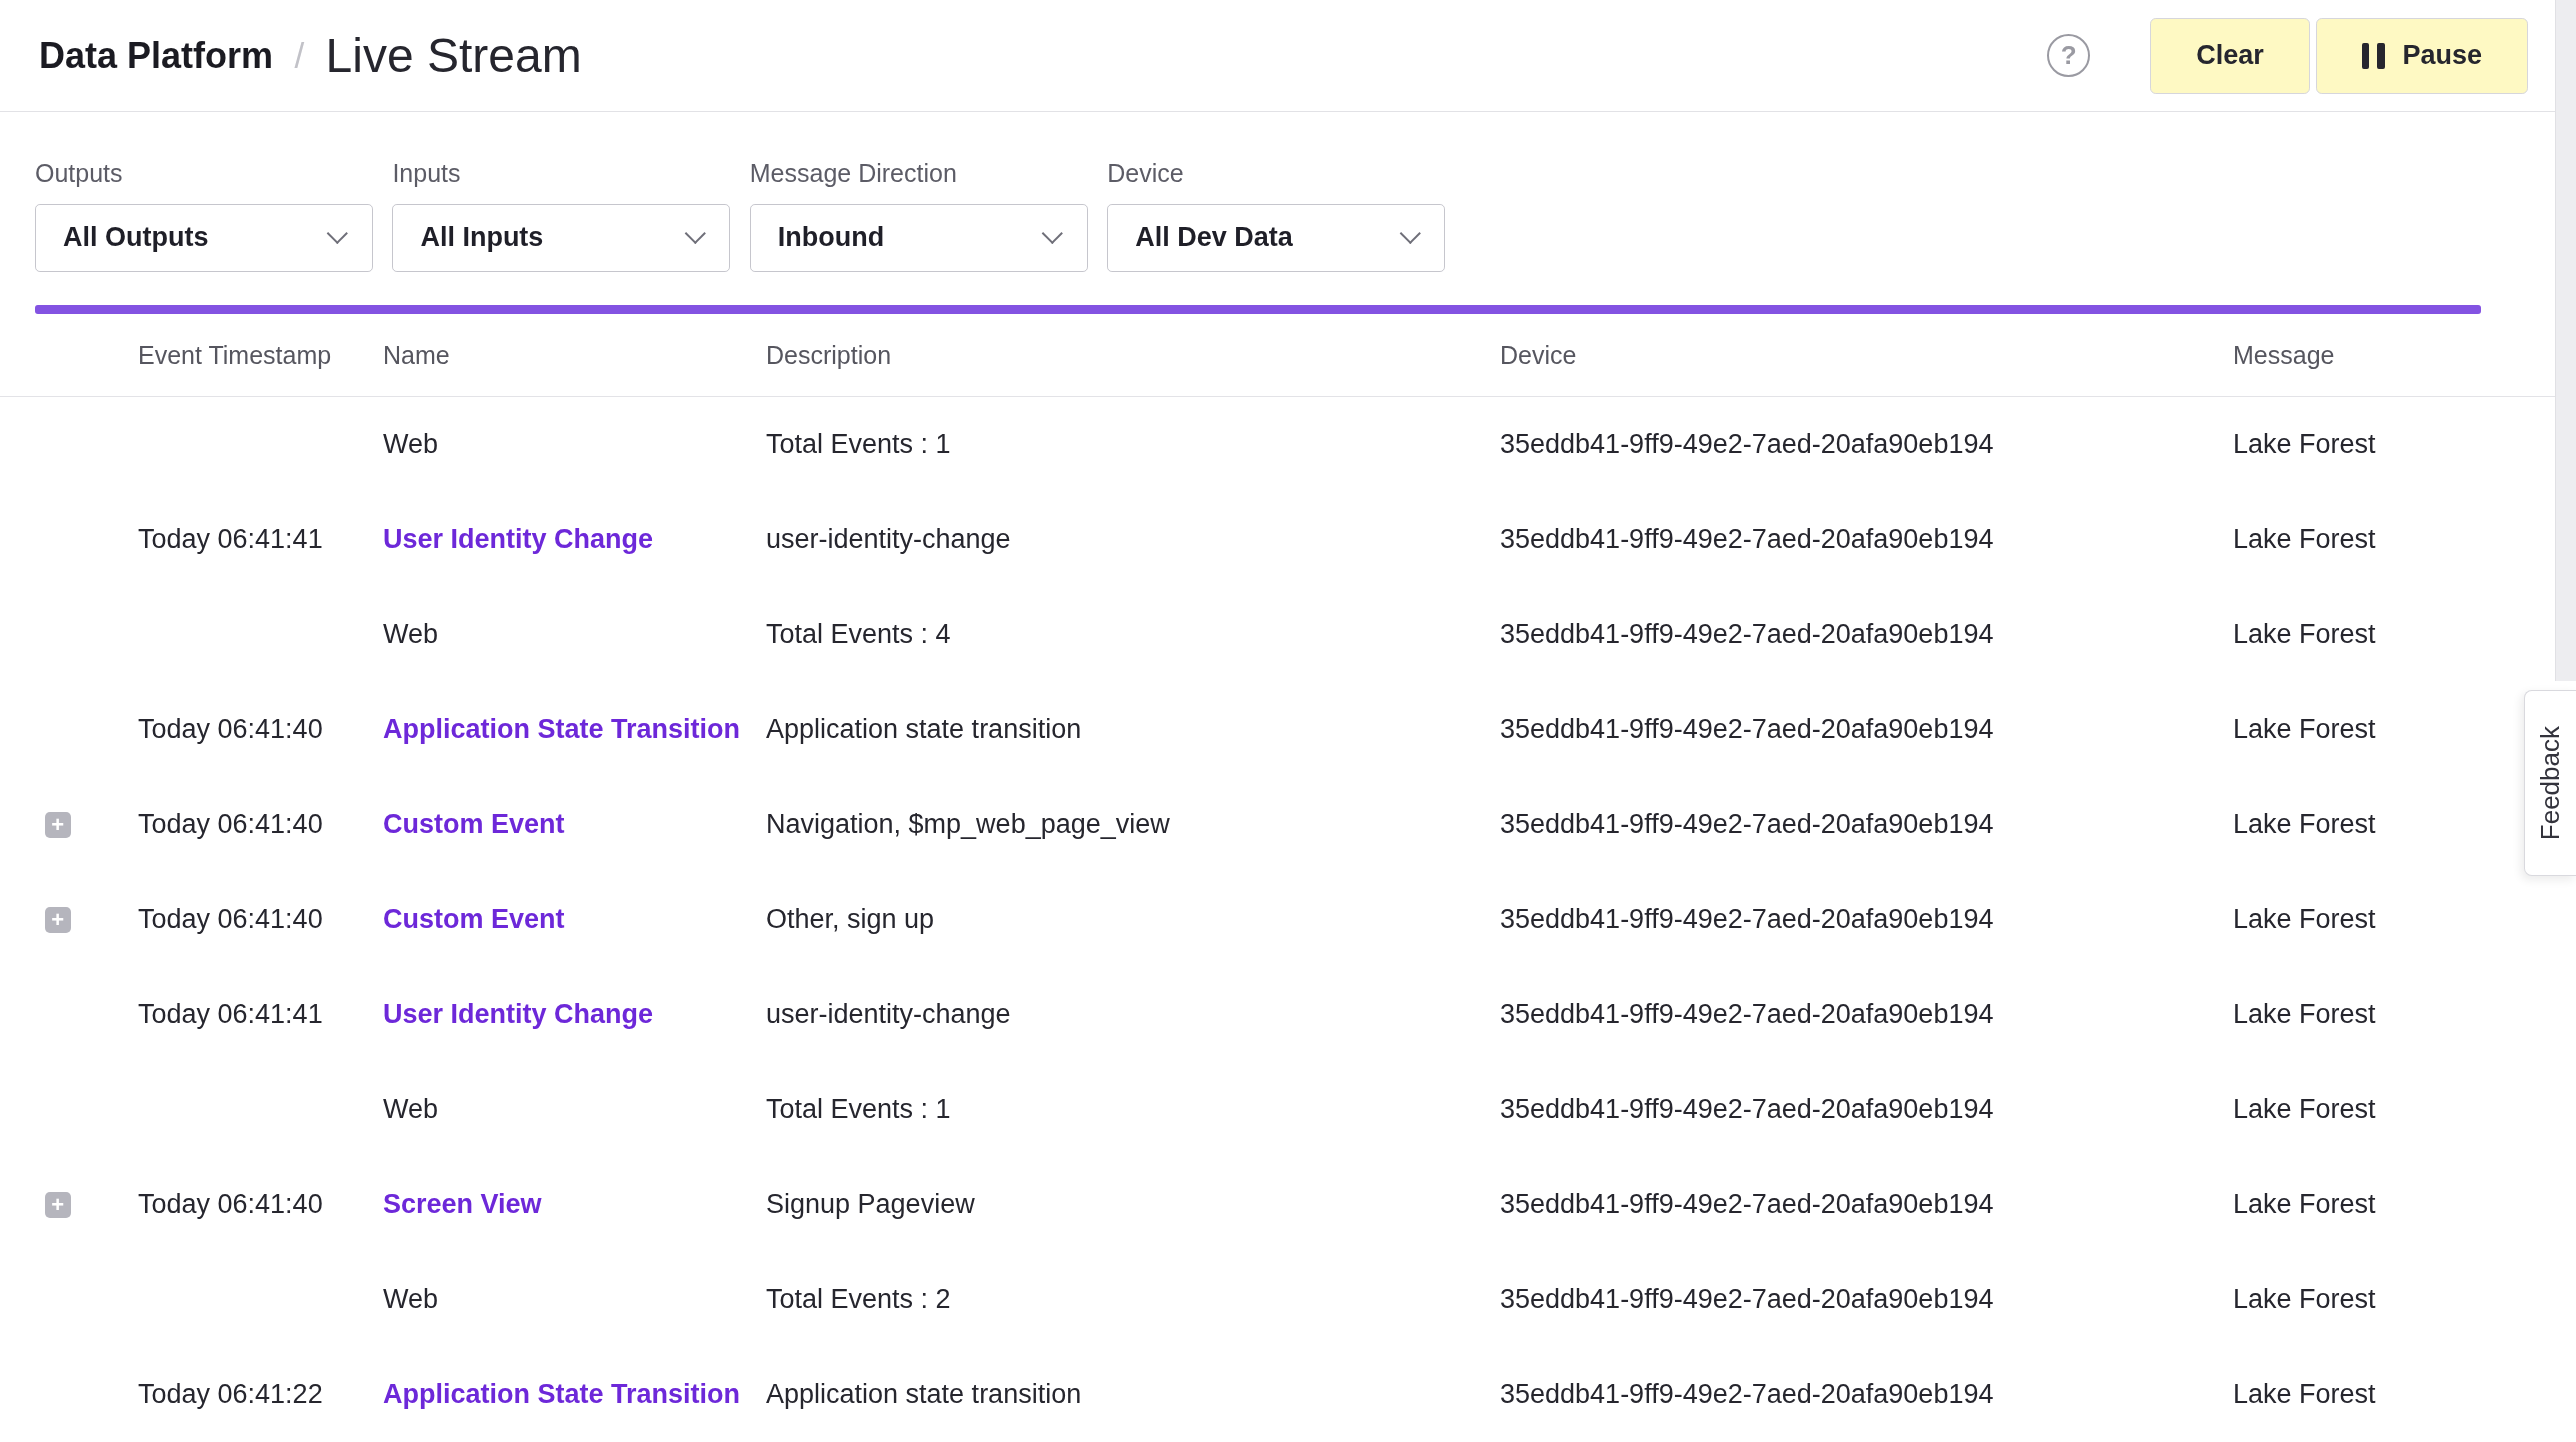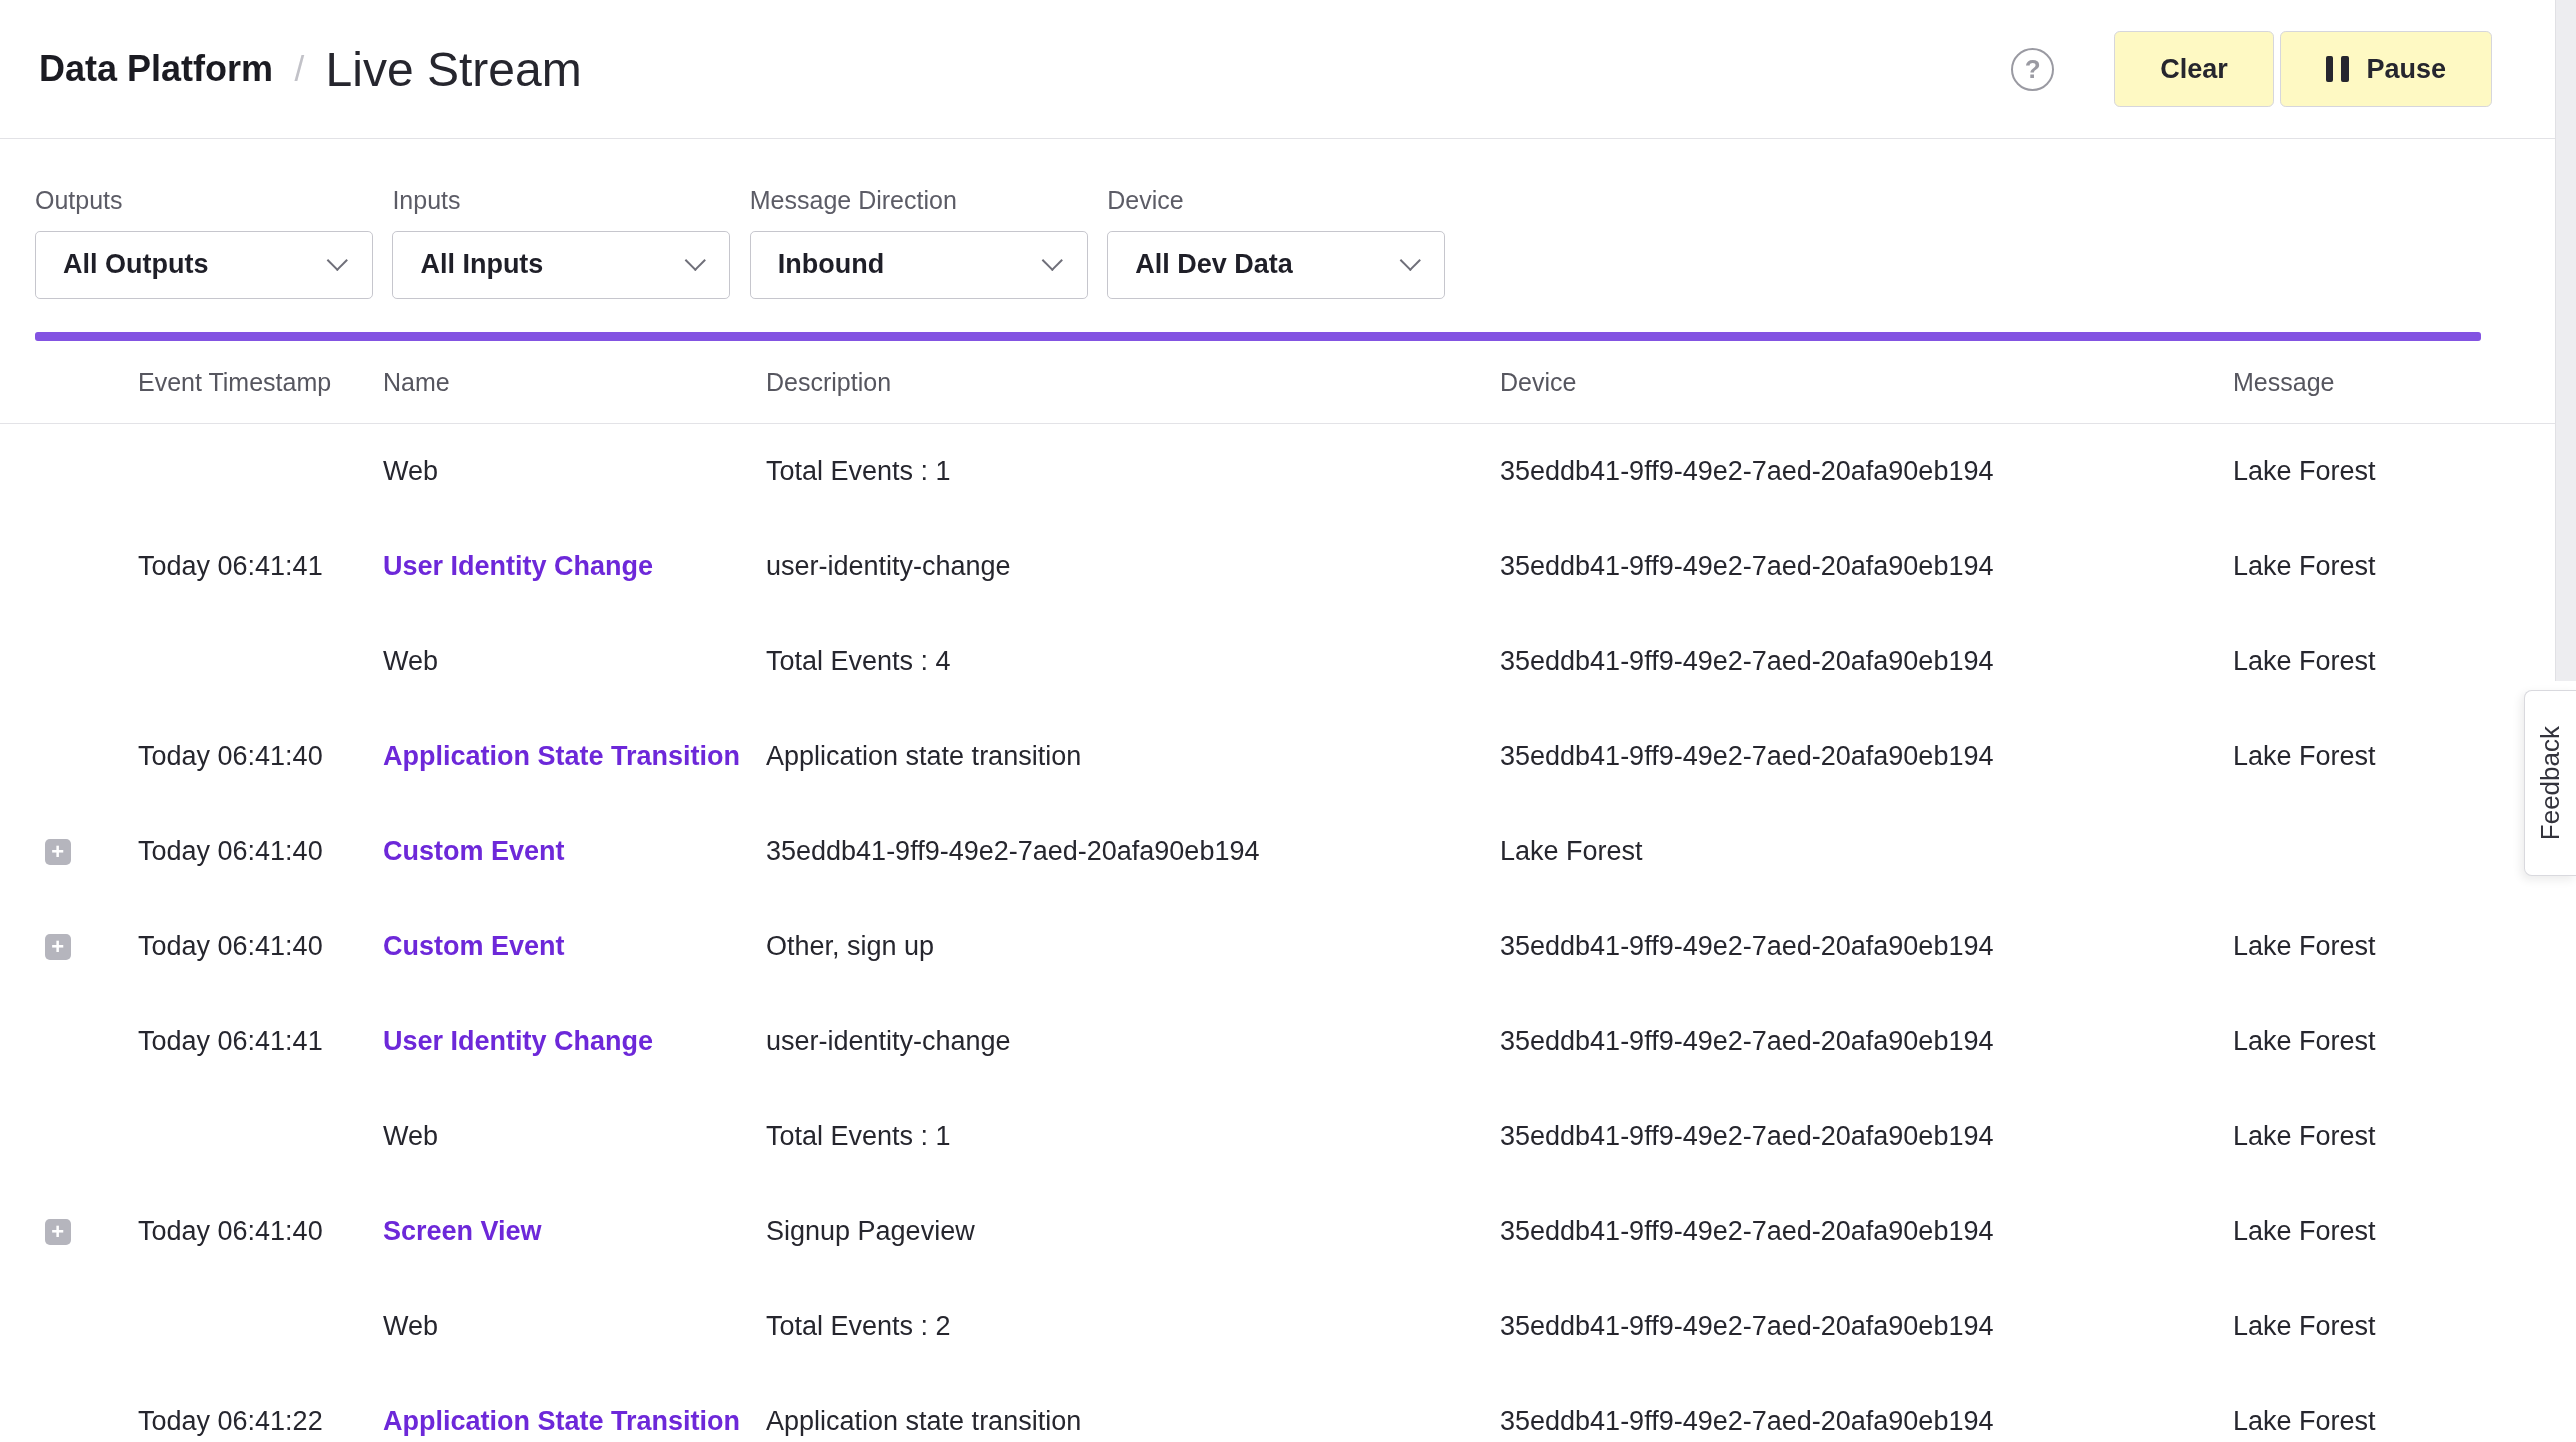--- a/index.html
+++ b/index.html
@@ -6,25 +6,25 @@
   html, body { width: 2576px; height: 1442px; overflow: hidden; }
   body {
     font-family: "Liberation Sans", sans-serif;
     background: #ffffff;
     color: #26262e;
     position: relative;
   }
 
   
   .header {
-    height: 139px;
+    height: 112px;
     display: flex;
     align-items: center;
     justify-content: space-between;
-    padding: 0 84px 0 39px;
+    padding: 0 48px 0 39px;
     border-bottom: 1px solid #e2e2e6;
   }
   .breadcrumb { display: flex; align-items: center; gap: 21.4px; }
   .breadcrumb .root { font-size: 36px; font-weight: 700; color: #1b1b22; }
   .breadcrumb .sep { font-size: 35px; font-weight: 300; color: #c2c2c8; }
   .breadcrumb .current { font-size: 48px; font-weight: 400; color: #26262e; }
 
   .header-controls { display: flex; align-items: center; gap: 35px; }
   .help-icon {
     width: 43px; height: 43px;
@@ -242,20 +242,21 @@
       <div class="cell desc">Application state transition</div>
       <div class="cell device">35eddb41-9ff9-49e2-7aed-20afa90eb194</div>
       <div class="cell location">Lake Forest</div>
     </div>
     <div class="grid-row row">
       <div class="cell icon-cell">
         <span class="expand-icon">+</span>
       </div>
       <div class="cell ts">Today 06:41:40</div>
       <div class="cell name-event">Custom Event</div>
+      <div class="cell desc">Navigation, $mp_web_page_view</div>
       <div class="cell device">35eddb41-9ff9-49e2-7aed-20afa90eb194</div>
       <div class="cell location">Lake Forest</div>
     </div>
     <div class="grid-row row">
       <div class="cell icon-cell">
         <span class="expand-icon">+</span>
       </div>
       <div class="cell ts">Today 06:41:40</div>
       <div class="cell name-event">Custom Event</div>
       <div class="cell desc">Other, sign up</div>

